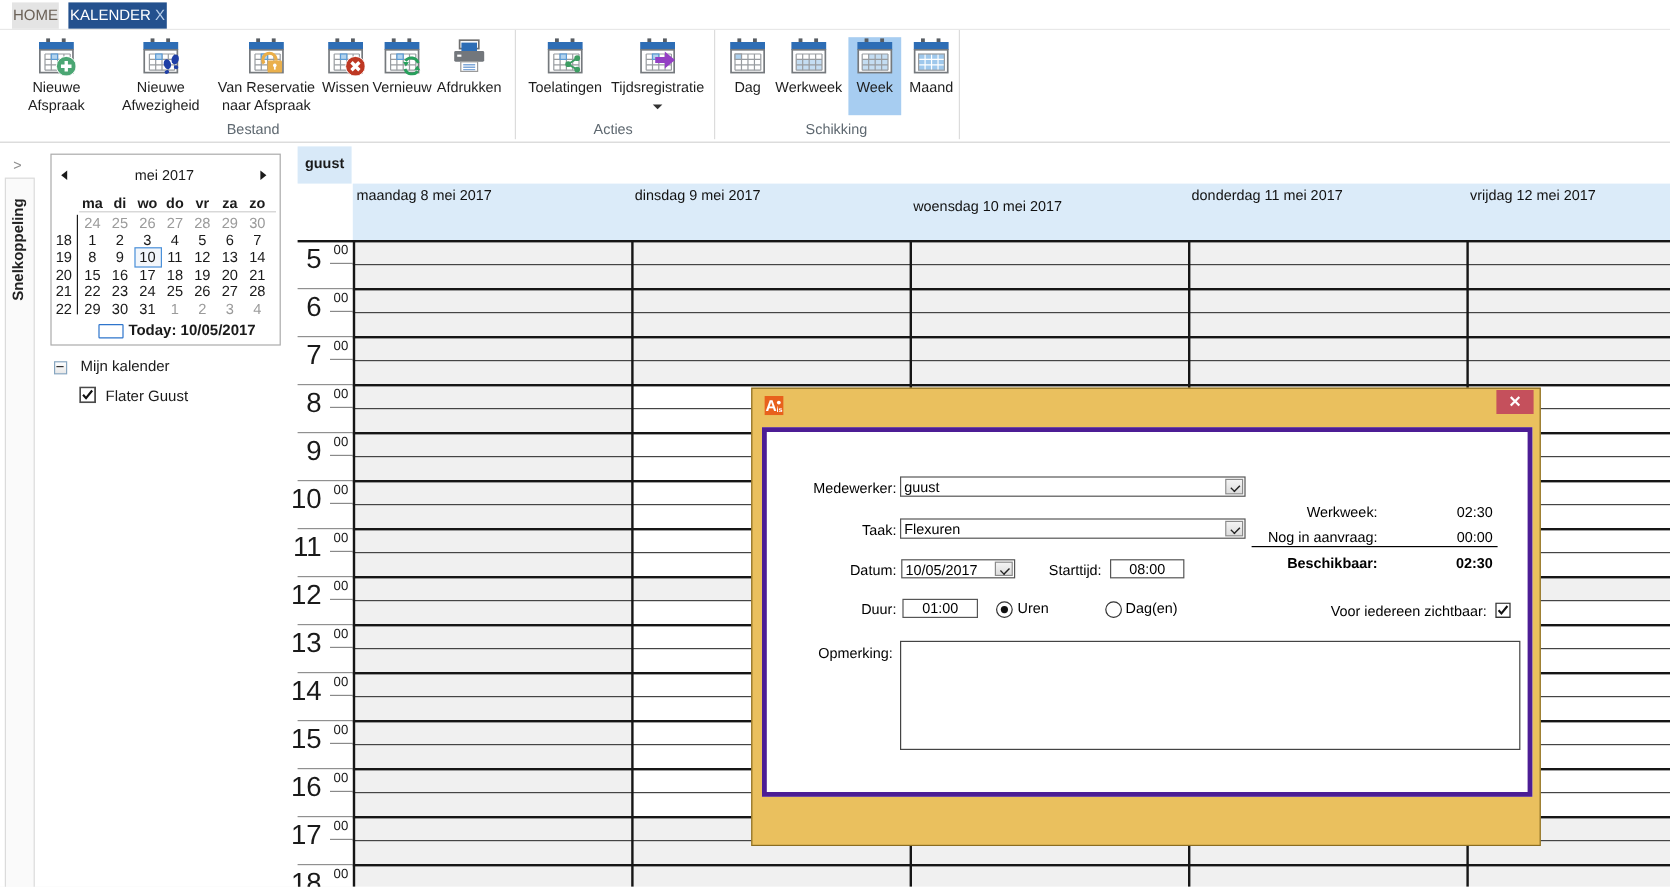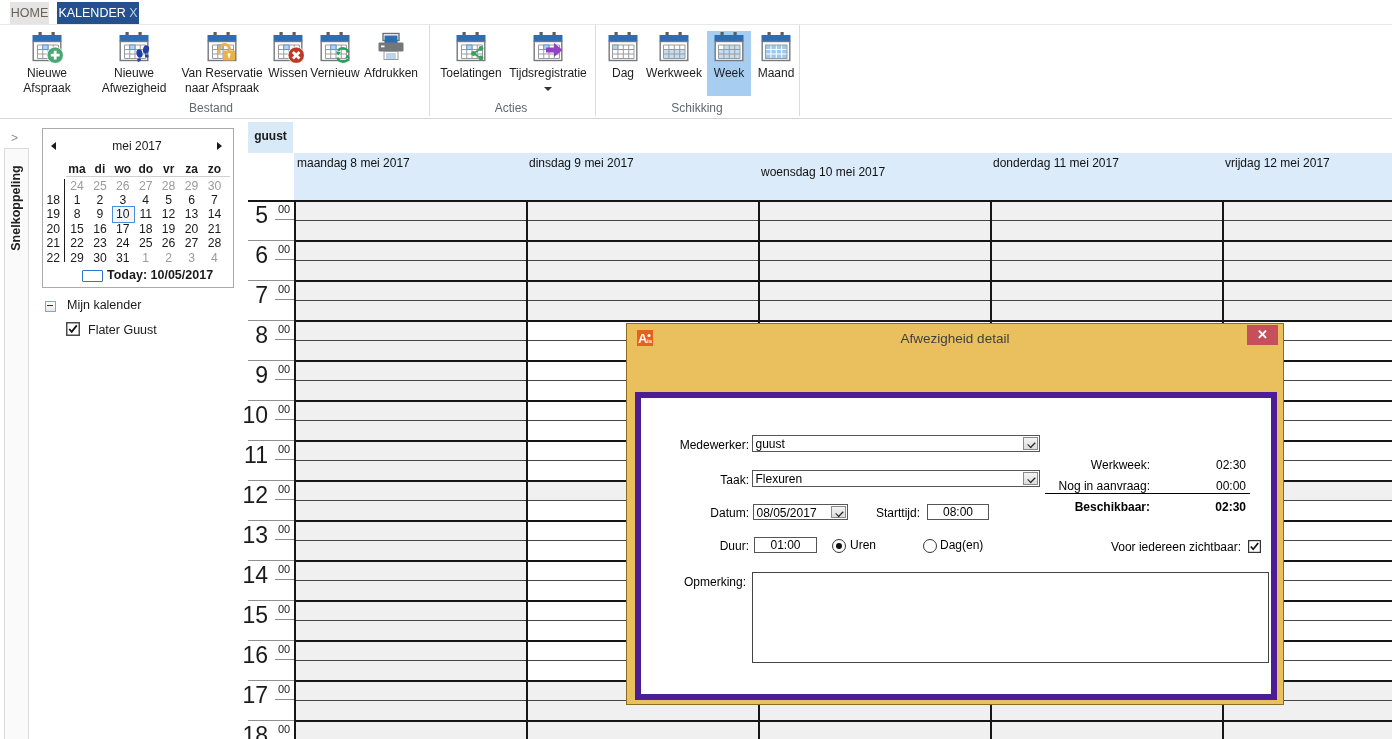--- a/index.html
+++ b/index.html
@@ -325,31 +325,28 @@
 <div class="lbl" style="left:278px;top:563px;font-size:11px;color:#1a1a1a;">00</div>
 <div class="lbl" style="left:228px;top:602px;width:40px;text-align:right;font-size:23px;color:#1a1a1a;">15</div>
 <div class="lbl" style="left:278px;top:603px;font-size:11px;color:#1a1a1a;">00</div>
 <div class="lbl" style="left:228px;top:642px;width:40px;text-align:right;font-size:23px;color:#1a1a1a;">16</div>
 <div class="lbl" style="left:278px;top:643px;font-size:11px;color:#1a1a1a;">00</div>
 <div class="lbl" style="left:228px;top:682px;width:40px;text-align:right;font-size:23px;color:#1a1a1a;">17</div>
 <div class="lbl" style="left:278px;top:683px;font-size:11px;color:#1a1a1a;">00</div>
 <div class="lbl" style="left:228px;top:722px;width:40px;text-align:right;font-size:23px;color:#1a1a1a;">18</div>
 <div class="lbl" style="left:278px;top:723px;font-size:11px;color:#1a1a1a;">00</div>
 <div class="a" style="left:626px;top:323px;width:658px;height:382px;background:#EAC05E;border:1px solid #8A6D22;box-sizing:border-box;z-index:50">
-<div style="position:absolute;left:0;top:0;width:100%;height:32px;">
-      <div style="position:absolute;left:0;right:0;top:7px;text-align:center;font-size:13.5px;color:#3F3F3F;">Afwezigheid detail</div>
-    </div>
 <svg style="position:absolute;left:10px;top:6px" width="16" height="16" viewBox="0 0 16 16">
       <rect width="16" height="16" fill="#E8611C"></rect>
       <text x="1" y="12.5" font-family="Liberation Sans" font-size="13" font-weight="bold" fill="#fff">A</text>
       <circle cx="12" cy="5.5" r="1.6" fill="#fff"></circle>
       <text x="10" y="13" font-family="Liberation Sans" font-size="6" font-weight="bold" fill="#fff">is</text>
     </svg>
 <div style="position:absolute;left:620px;top:1px;width:31px;height:19.5px;background:#C5505C;color:#fff;text-align:center;font-size:13px;line-height:19px;font-weight:bold;">✕</div>
-<div style="position:absolute;left:8px;top:32px;width:642px;height:308px;background:#fff;border:6px solid #4c1d95;box-sizing:border-box;margin-top:36px;">
+<div style="position:absolute;left:8px;top:32px;width:642px;height:308px;background:#fff;border:4px solid #4c1d95;box-sizing:border-box;">
 <div style="position:absolute;left:-92px;top:40px;width:200px;text-align:right;font-size:12px;font-weight:normal;white-space:nowrap;">Medewerker:</div>
 <div style="position:absolute;left:-92px;top:75px;width:200px;text-align:right;font-size:12px;font-weight:normal;white-space:nowrap;">Taak:</div>
 <div style="position:absolute;left:-92px;top:108px;width:200px;text-align:right;font-size:12px;font-weight:normal;white-space:nowrap;">Datum:</div>
 <div style="position:absolute;left:79px;top:108px;width:200px;text-align:right;font-size:12px;font-weight:normal;white-space:nowrap;">Starttijd:</div>
 <div style="position:absolute;left:-92px;top:141px;width:200px;text-align:right;font-size:12px;font-weight:normal;white-space:nowrap;">Duur:</div>
 <div style="position:absolute;left:-95px;top:177px;width:200px;text-align:right;font-size:12px;font-weight:normal;white-space:nowrap;">Opmerking:</div>
 <div style="position:absolute;left:309px;top:60px;width:200px;text-align:right;font-size:12px;font-weight:normal;white-space:nowrap;">Werkweek:</div>
 <div style="position:absolute;left:405px;top:60px;width:200px;text-align:right;font-size:12px;font-weight:normal;white-space:nowrap;">02:30</div>
 <div style="position:absolute;left:309px;top:81px;width:200px;text-align:right;font-size:12px;font-weight:normal;white-space:nowrap;">Nog in aanvraag:</div>
 <div style="position:absolute;left:405px;top:81px;width:200px;text-align:right;font-size:12px;font-weight:normal;white-space:nowrap;">00:00</div>
@@ -363,21 +360,21 @@
           <div style="position:absolute;left:3.5px;top:4px;width:6px;height:3px;border-left:1.6px solid #222;border-bottom:1.6px solid #222;transform:rotate(-45deg) scaleY(1.2);"></div>
         </div>
       </div>
 <div style="position:absolute;left:111px;top:72px;width:288px;height:17px;border:1px solid #565656;background:#fff;box-sizing:border-box;">
         <span style="position:absolute;left:2.5px;top:1px;font-size:12px;">Flexuren</span>
         <div style="position:absolute;right:1px;top:1px;bottom:1px;width:15px;background:linear-gradient(#F4F4F4,#DDDDDD);border:1px solid #8A8A8A;box-sizing:border-box;">
           <div style="position:absolute;left:3.5px;top:4px;width:6px;height:3px;border-left:1.6px solid #222;border-bottom:1.6px solid #222;transform:rotate(-45deg) scaleY(1.2);"></div>
         </div>
       </div>
 <div style="position:absolute;left:112px;top:106px;width:95px;height:16px;border:1px solid #565656;background:#fff;box-sizing:border-box;">
-        <span style="position:absolute;left:2.5px;top:1px;font-size:12px;">08/05/2017</span>
+        <span style="position:absolute;left:2.5px;top:1px;font-size:12px;">10/05/2017</span>
         <div style="position:absolute;right:1px;top:1px;bottom:1px;width:15px;background:linear-gradient(#F4F4F4,#DDDDDD);border:1px solid #8A8A8A;box-sizing:border-box;">
           <div style="position:absolute;left:3.5px;top:4px;width:6px;height:3px;border-left:1.6px solid #222;border-bottom:1.6px solid #222;transform:rotate(-45deg) scaleY(1.2);"></div>
         </div>
       </div>
 <div style="position:absolute;left:286px;top:106px;width:62px;height:16px;border:1px solid #565656;background:#fff;box-sizing:border-box;text-align:center;font-size:12px;line-height:14px;">08:00</div>
 <div style="position:absolute;left:113px;top:139px;width:63px;height:16px;border:1px solid #565656;background:#fff;box-sizing:border-box;text-align:center;font-size:12px;line-height:14px;">01:00</div>
 <div style="position:absolute;left:191px;top:141px;width:12px;height:12px;border:1px solid #333;border-radius:50%;background:#fff;">
         <div style="position:absolute;left:3px;top:3px;width:6px;height:6px;border-radius:50%;background:#111;"></div>
       </div>
 <div style="position:absolute;left:209px;top:140px;font-size:12px;white-space:nowrap;">Uren</div>

